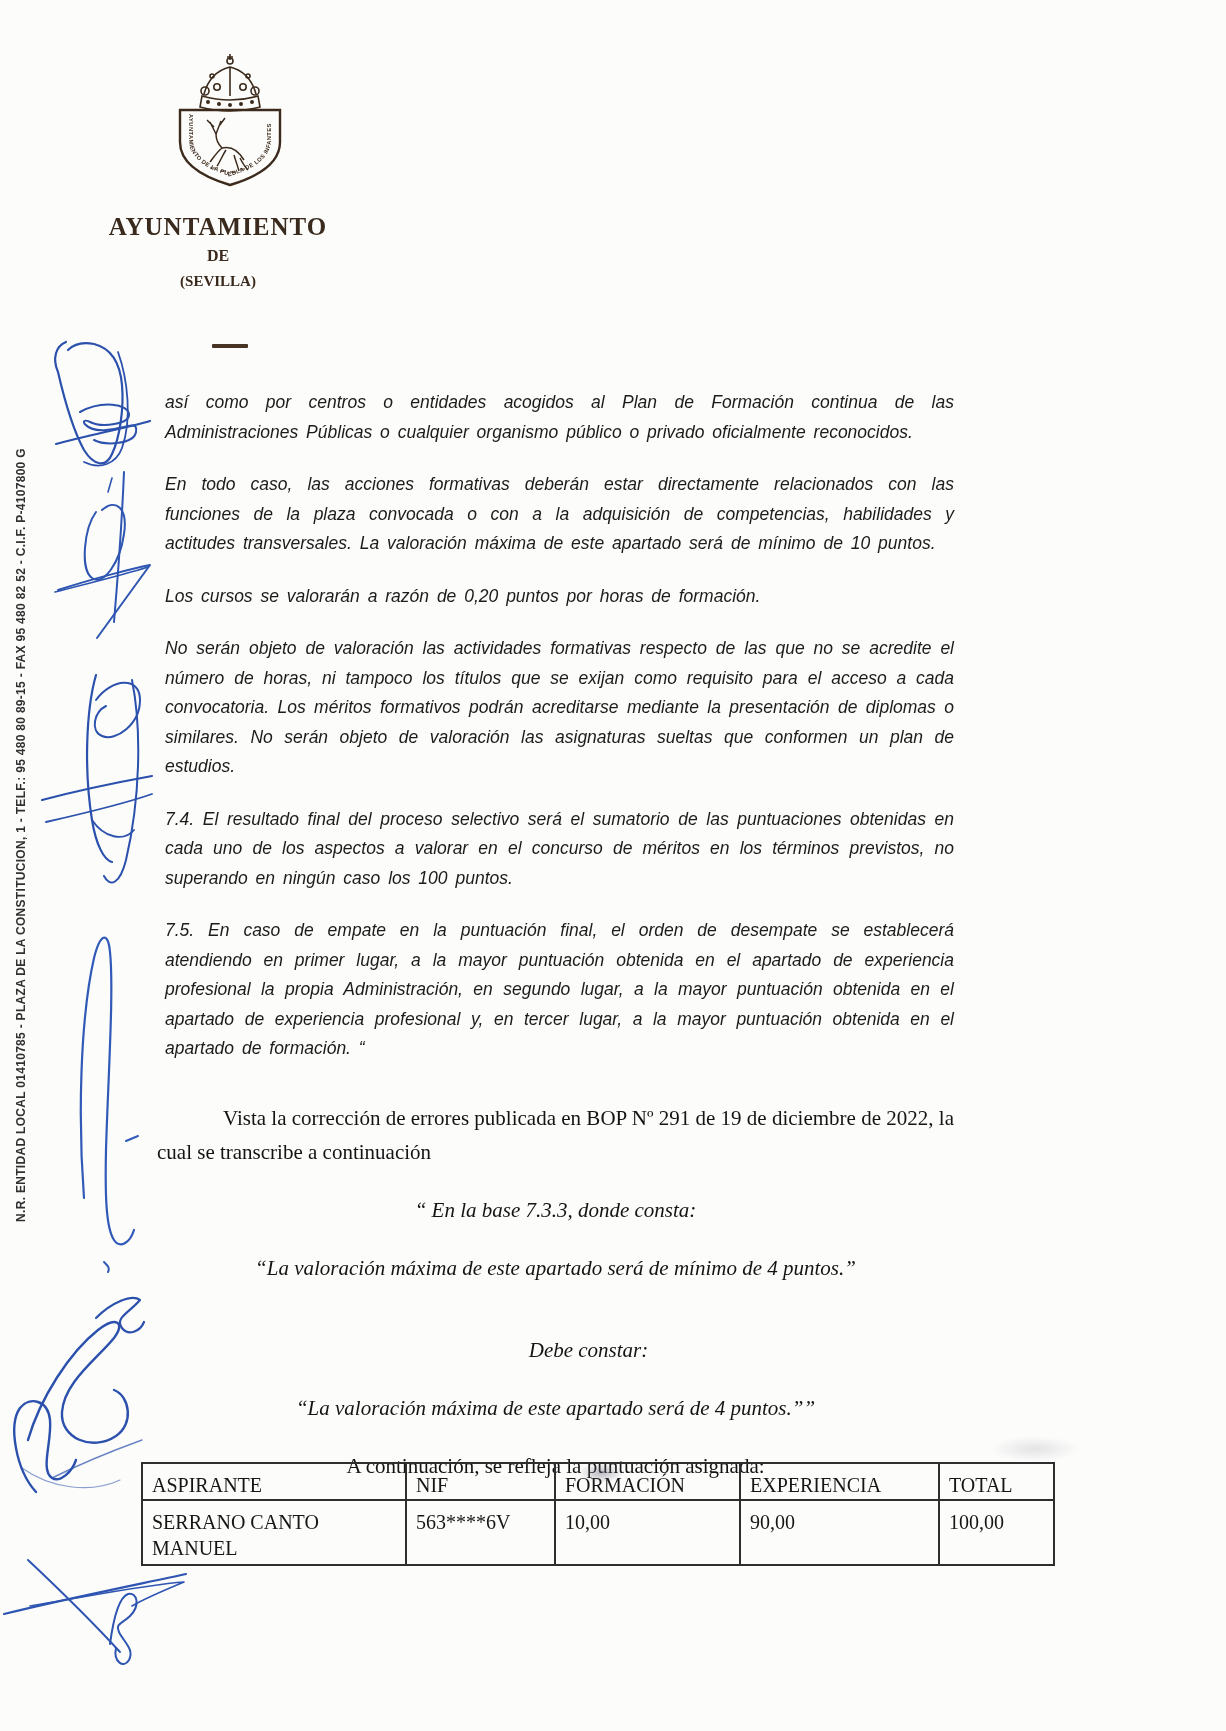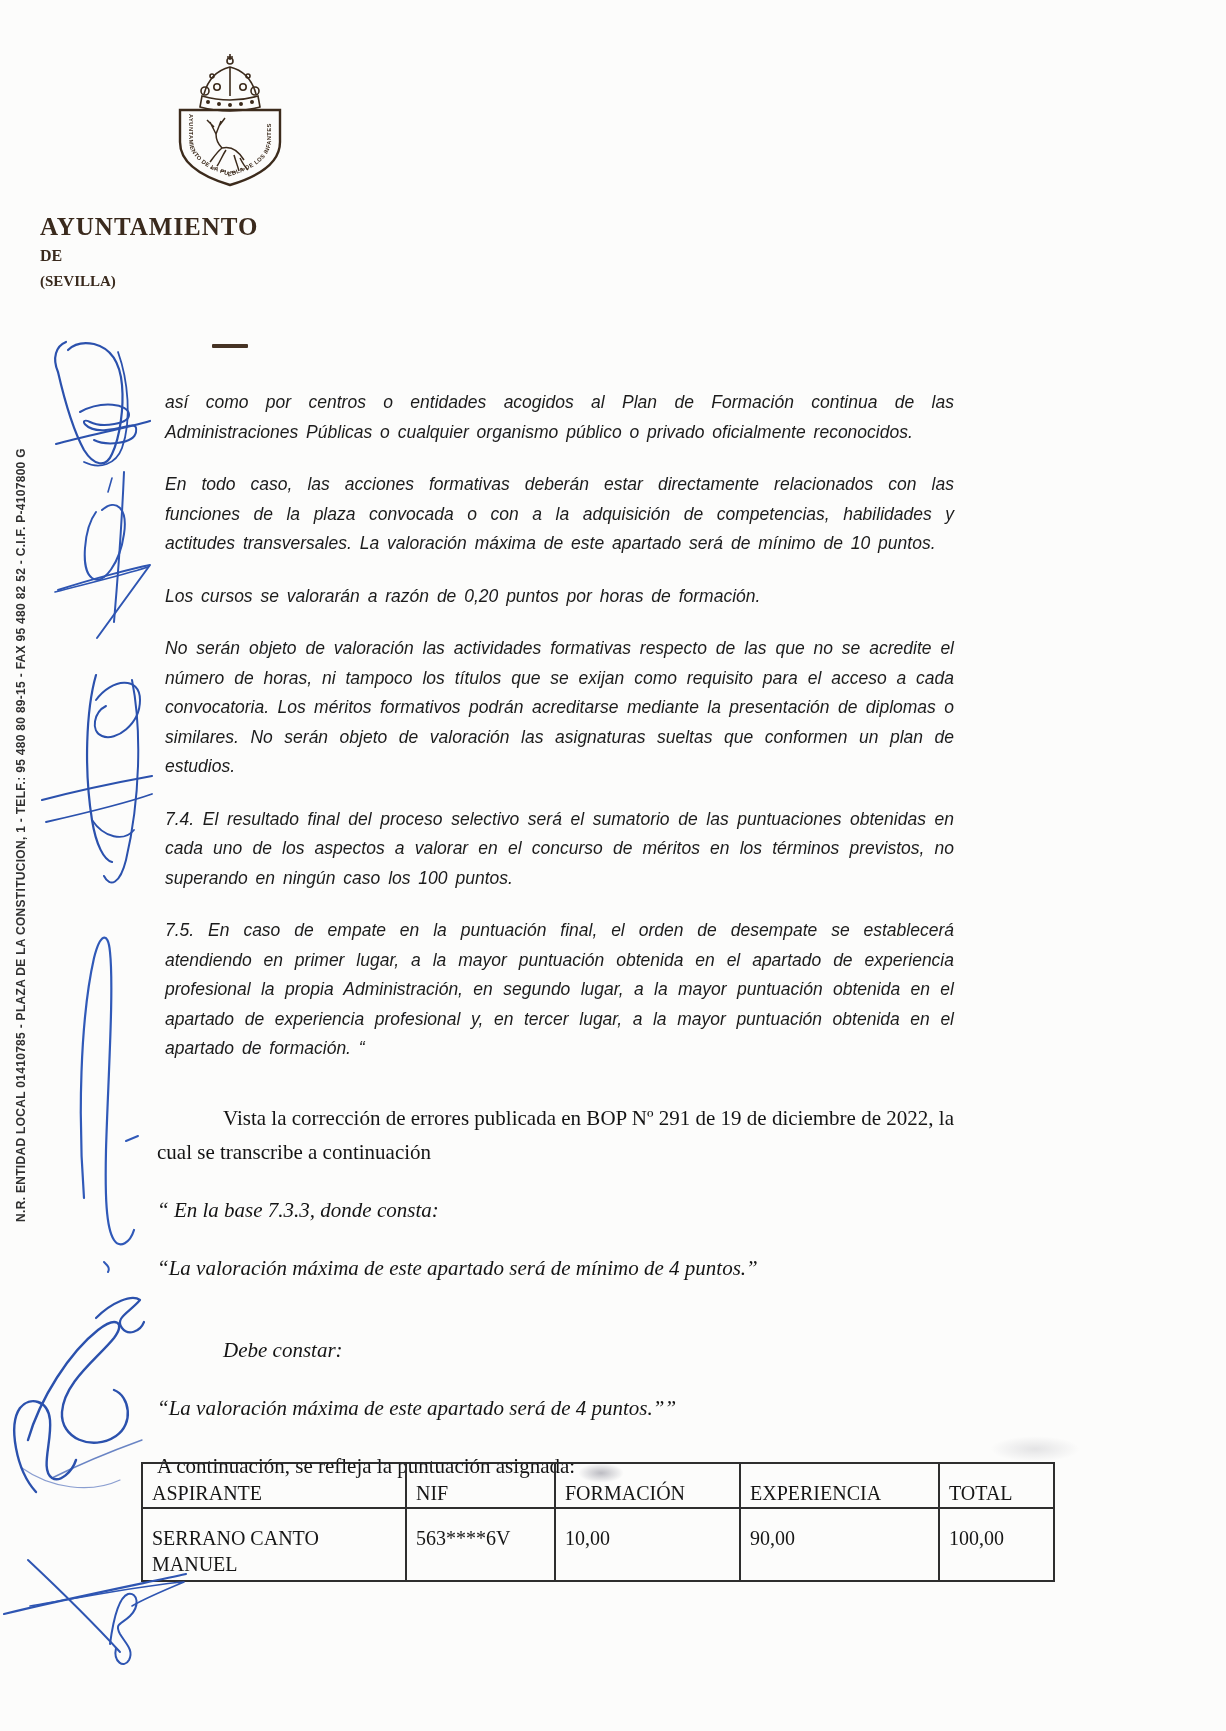--- a/index.html
+++ b/index.html
@@ -8,22 +8,22 @@
     width:1226px;height:1731px;
     background:#fcfcfb;
     overflow:hidden;
     font-family:"Liberation Serif",serif;
     color:#1d1d1d;
     margin:0 auto;
   }
   
   .crest{position:absolute;left:172px;top:52px;width:116px;height:140px;}
   .org-block{
-    position:absolute;left:40px;top:214px;width:380px;
-    text-align:left;color:#3a2a1d;
+    position:absolute;left:28px;top:214px;width:380px;
+    text-align:center;color:#3a2a1d;
     font-family:"Liberation Serif",serif;
   }
   .org-l1{font-size:25px;font-weight:bold;letter-spacing:1px;line-height:1;}
   .org-l2{font-size:16px;font-weight:bold;margin-top:9px;line-height:1;}
   .org-l3{font-size:25px;font-weight:bold;letter-spacing:.5px;margin-top:9px;line-height:1;}
   .org-l4{font-size:15px;font-weight:bold;margin-top:10px;line-height:1;}
   .header-rule{position:absolute;left:212px;top:344px;width:36px;height:4px;background:#463324;border-radius:1px;}
   
   .side-text{
     position:absolute;left:-418px;top:827px;width:880px;height:16px;
@@ -38,35 +38,35 @@
     font-family:"Liberation Sans",sans-serif;
     font-style:italic;font-size:17.5px;line-height:29.5px;
     word-spacing:3px;text-align:justify;
     margin:0 0 23px 8px;color:#1c1c1c;
   }
   .pi:last-of-type{margin-bottom:0;}
   .serif-block{margin-top:37px;}
   .ps{
     font-family:"Liberation Serif",serif;
     font-size:21px;line-height:34px;
-    margin:0 0 24px 0;color:#141414;text-align:left;
+    margin:0 0 24px 0;color:#141414;text-align:center;
   }
   .ps.it{font-style:italic;}
   .ps.indent{text-indent:66px;text-align:justify;}
   .ps.indent2{margin-left:66px;margin-top:48px;}
   
   .score-table{
     position:absolute;left:141px;top:1462px;
     border-collapse:collapse;table-layout:fixed;width:912px;
     font-family:"Liberation Serif",serif;color:#161616;
   }
   .score-table th,.score-table td{
     border:2px solid #2e2e2e;
     font-size:20px;font-weight:normal;text-align:left;
-    padding:16px 6px 1px 9px;vertical-align:top;line-height:26px;
+    padding:8px 6px 1px 9px;vertical-align:top;line-height:26px;
     overflow:hidden;
   }
   .score-table th{height:26px;}
   .score-table td{height:54px;}
   
   .smudge{position:absolute;border-radius:50%;pointer-events:none;}
   .smudge.s1{left:578px;top:1463px;width:46px;height:20px;
     background:radial-gradient(ellipse at center,rgba(110,110,125,.45),rgba(110,110,125,0) 70%);}
   .smudge.s2{left:990px;top:1436px;width:90px;height:26px;
     background:radial-gradient(ellipse at center,rgba(140,140,150,.22),rgba(140,140,150,0) 70%);}

